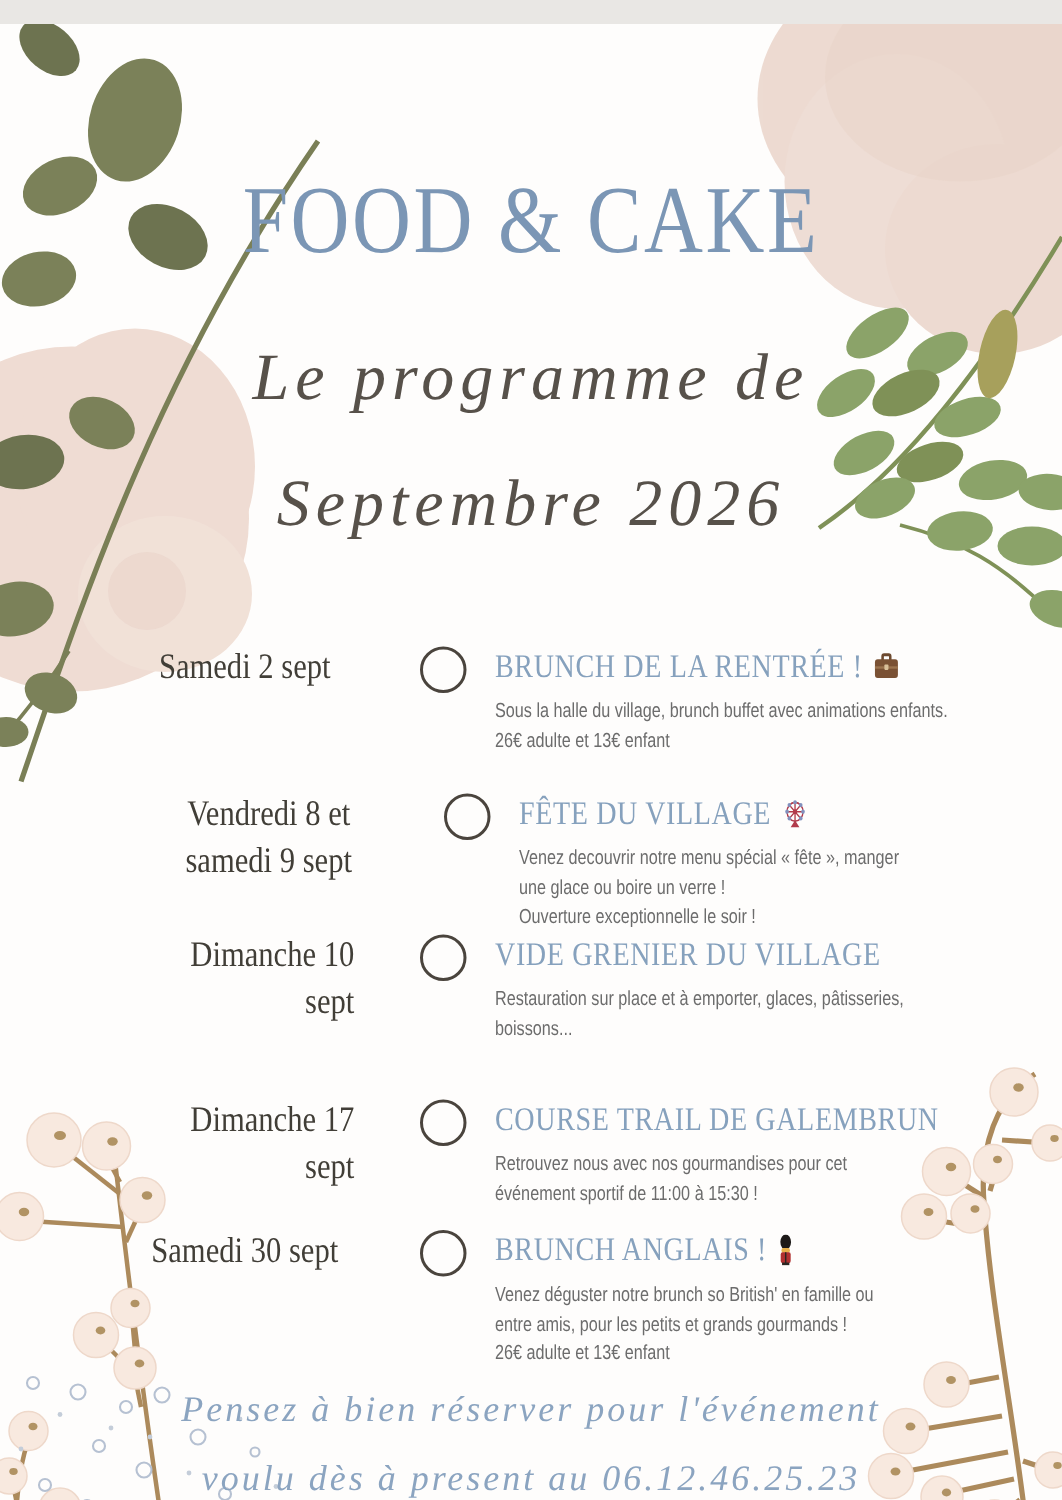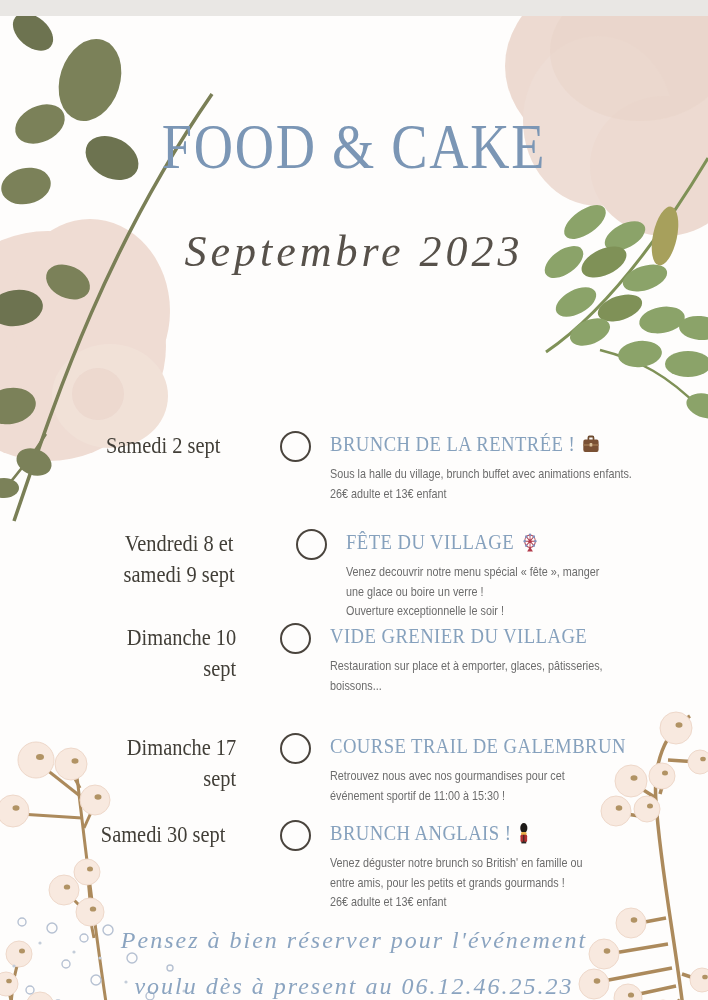--- a/index.html
+++ b/index.html
@@ -230,21 +230,22 @@
           <ellipse cx="631" cy="979" rx="3.1" ry="2.6"></ellipse>
         <ellipse cx="666" cy="994" rx="3" ry="2.5"></ellipse>
           <ellipse cx="705" cy="961" rx="2.8" ry="2.3"></ellipse>
       </g>
     </g>
   </svg>
 
   <div class="layer brand">FOOD &amp; CAKE</div>
 
   <div class="layer script-heading">
-    <div>Septembre 2023</div>
+    <div>Le programme de</div>
+    <div>Septembre 2026</div>
   </div>
 
   <div class="layer events">
       <div class="event-row">
     <div class="event-date">
           <div>Samedi 2 sept</div>
         </div>
     <div class="event-circle"></div>
     <div class="event-body">
       <div class="event-title">

